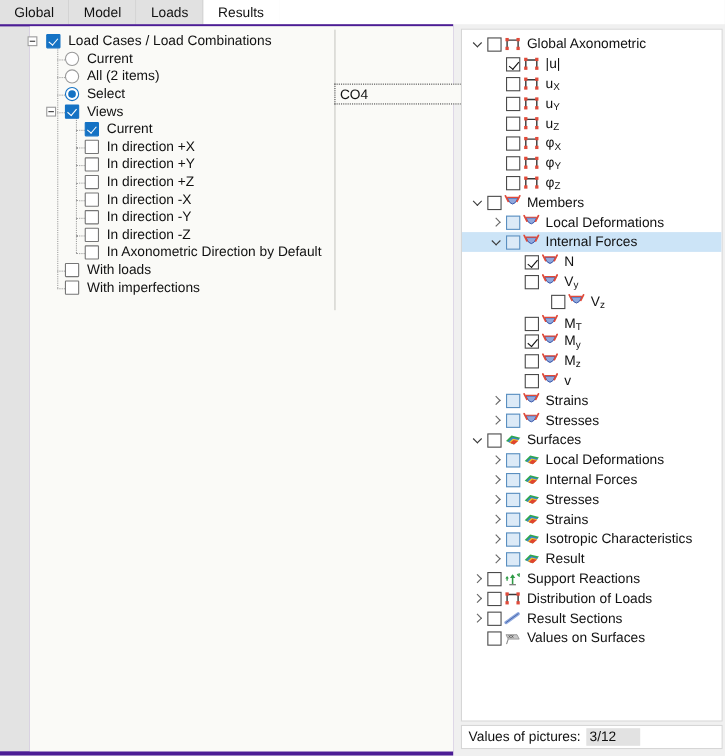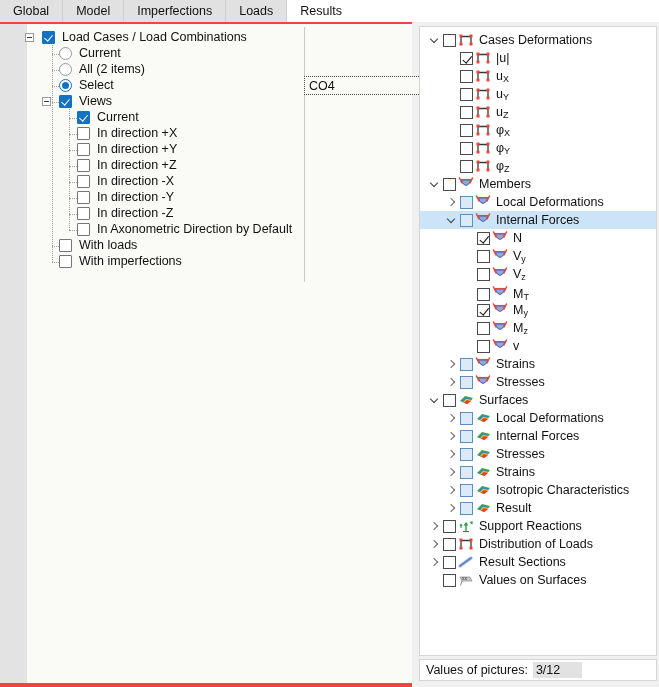--- a/index.html
+++ b/index.html
@@ -24,21 +24,21 @@
     padding: 0 13px; display: flex; align-items: center;
     background: #e1e1e1; border-right: 1px solid #d0d0d0;
     font-size: 12.5px; color: #111; cursor: default; white-space: nowrap;
   }
   .tab.active { background: #ffffff; border-right: 1px solid #ffffff; }
   .tabfill { flex: 1; background: #ffffff; }
 
   
   .left-panel {
     position: absolute; left: 0; top: 22px; width: 412px; height: 665px;
-    background: #ef4444;
+    background: #4c1d95;
   }
   .left-inner {
     position: absolute; left: 27px; top: 2px; width: 385px; height: 659px;
     background: #fafaf7; border: 1px solid #fafaf7;
   }
   .left-sep {
     position: absolute; left: 276px; top: 2px; width: 1px; height: 255px;
     background: #c8c8c4;
   }
   .left-edge {
@@ -152,23 +152,20 @@
 
 <div id="app">
 
   <div class="tabstrip">
     <div class="tabrow" id="tabrow">
         <div class="tab">
           <span>Global</span>
         </div>
         <div class="tab">
           <span>Model</span>
-        </div>
-        <div class="tab">
-          <span>Imperfections</span>
         </div>
         <div class="tab">
           <span>Loads</span>
         </div>
         <div class="tab active">
           <span>Results</span>
         </div>
         <div class="tabfill"></div>
       </div>
   </div>
@@ -269,21 +266,21 @@
           <span style="display: inline-block; width: 8px; flex: 0 0 auto;"></span>
           <span class="chev down"></span>
           <span class="rcb" style="margin-left: 2px;"></span>
           <span class="ricon"><svg width="16" height="14" viewBox="0 0 16 14">
               <path d="M3 3 L3 11 M13 3 L13 11 M3 3.5 L13 3.5" stroke="#3a3a3a" stroke-width="1.3" fill="none"></path>
               <rect x="1.5" y="1.5" width="3" height="3" fill="#e04a3a"></rect>
               <rect x="11.5" y="1.5" width="3" height="3" fill="#e04a3a"></rect>
               <rect x="1.5" y="9.5" width="3" height="3" fill="#e04a3a"></rect>
               <rect x="11.5" y="9.5" width="3" height="3" fill="#e04a3a"></rect>
             </svg></span>
-          <span class="rlbl"><span>Cases Deformations</span></span>
+          <span class="rlbl"><span>Global Axonometric</span></span>
         </div>
         <div class="rrow" style="top: 22px;">
           <span style="display: inline-block; width: 25px; flex: 0 0 auto;"></span>
           <span class="chev none"></span>
           <span class="rcb chk" style="margin-left: 2px;"></span>
           <span class="ricon"><svg width="16" height="14" viewBox="0 0 16 14">
               <path d="M3 3 L3 11 M13 3 L13 11 M3 3.5 L13 3.5" stroke="#3a3a3a" stroke-width="1.3" fill="none"></path>
               <rect x="1.5" y="1.5" width="3" height="3" fill="#e04a3a"></rect>
               <rect x="11.5" y="1.5" width="3" height="3" fill="#e04a3a"></rect>
               <rect x="1.5" y="9.5" width="3" height="3" fill="#e04a3a"></rect>
@@ -417,21 +414,21 @@
           <span style="display: inline-block; width: 42px; flex: 0 0 auto;"></span>
           <span class="chev none"></span>
           <span class="rcb" style="margin-left: 2px;"></span>
           <span class="ricon"><svg width="16" height="14" viewBox="0 0 16 14">
               <path d="M3 3 Q8 14 13 3 Z" fill="#8fa8dd" stroke="#3a57a8" stroke-width="0.9"></path>
               <path d="M1.5 1 L4 6 M14.5 1 L12 6" stroke="#e04a3a" stroke-width="1.6" fill="none" stroke-linecap="round"></path>
               <path d="M3 2.5 L13 2.5" stroke="#e04a3a" stroke-width="1.1" fill="none"></path>
             </svg></span>
           <span class="rlbl"><span>V</span><sub>y</sub></span>
         </div>
-        <div class="rrow" style="top: 238px;">
+        <div class="rrow" style="top: 238px; padding-left: 24px;">
           <span style="display: inline-block; width: 42px; flex: 0 0 auto;"></span>
           <span class="chev none"></span>
           <span class="rcb" style="margin-left: 2px;"></span>
           <span class="ricon"><svg width="16" height="14" viewBox="0 0 16 14">
               <path d="M3 3 Q8 14 13 3 Z" fill="#8fa8dd" stroke="#3a57a8" stroke-width="0.9"></path>
               <path d="M1.5 1 L4 6 M14.5 1 L12 6" stroke="#e04a3a" stroke-width="1.6" fill="none" stroke-linecap="round"></path>
               <path d="M3 2.5 L13 2.5" stroke="#e04a3a" stroke-width="1.1" fill="none"></path>
             </svg></span>
           <span class="rlbl"><span>V</span><sub>z</sub></span>
         </div>

